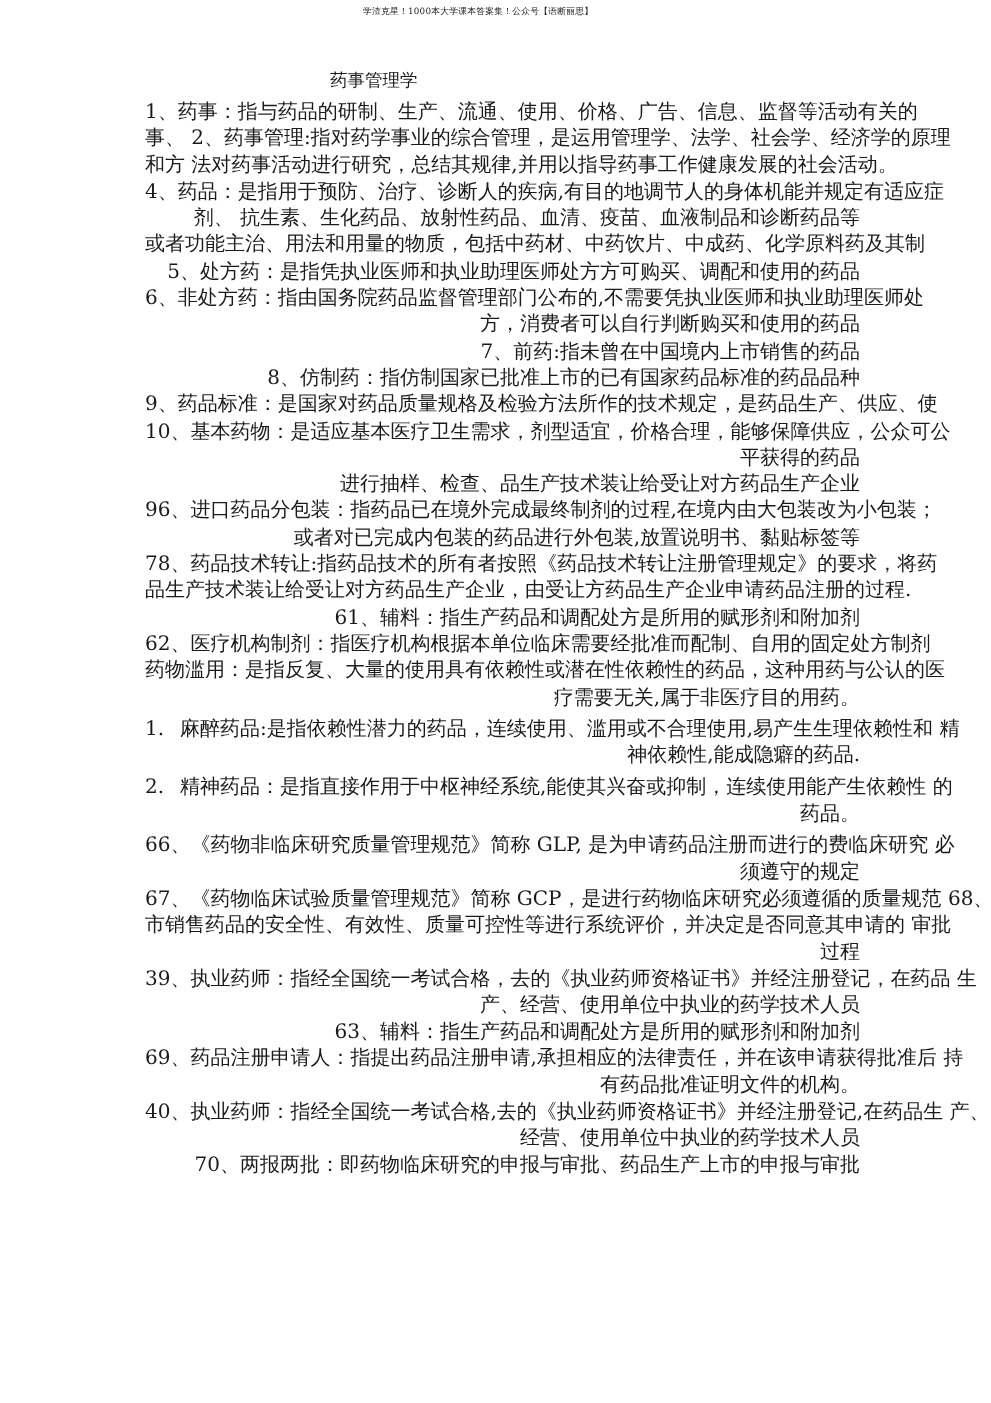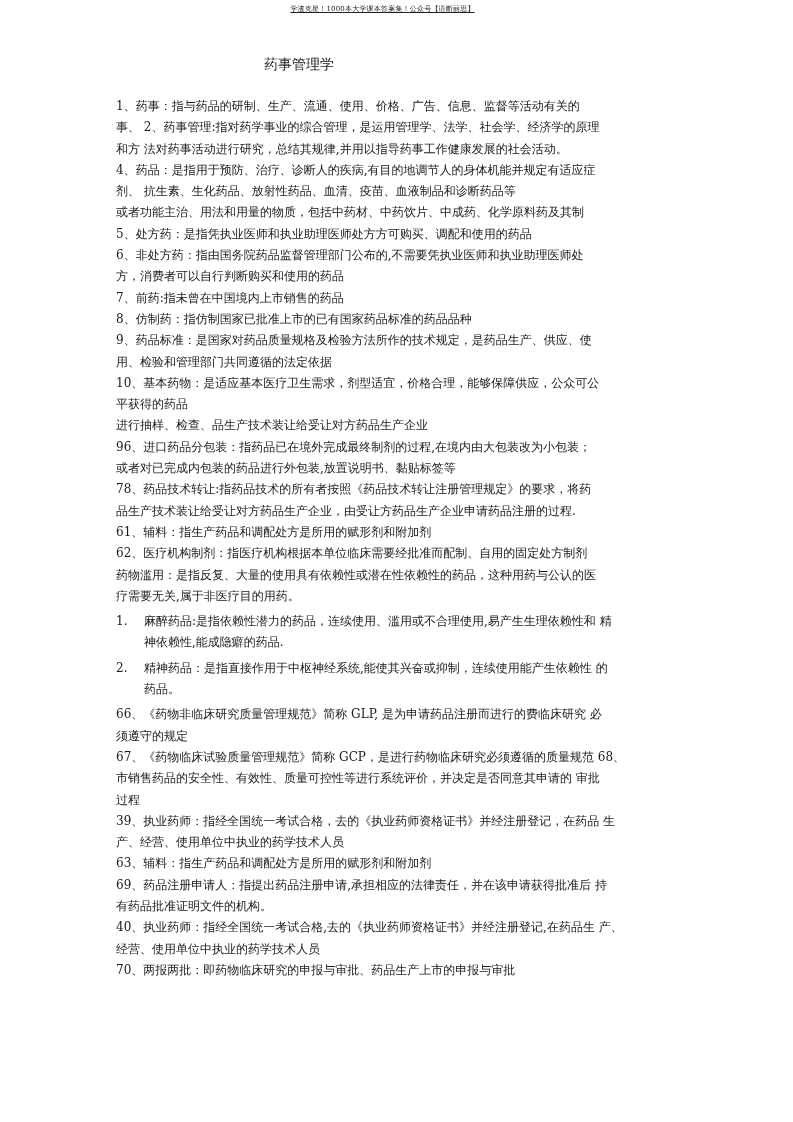--- a/index.html
+++ b/index.html
@@ -1,21 +1,21 @@
 <!DOCTYPE html>
 <html><head>
 <meta charset="utf-8">
 <style>
   html, body { margin: 0; padding: 0; background: #ffffff; }
   body { width: 793px; height: 1122px; position: relative; overflow: hidden;
          font-family: "DejaVu Serif", "Liberation Serif", serif; color: #1a1a1a; }
   .header { position: absolute; top: 4px; left: 0; width: 765px; text-align: center;
-            font-size: 7px; color: #222; letter-spacing: 0.2px; text-decoration: underline; }
+            font-size: 7px; color: #222; letter-spacing: 0.2px; }
   .title { position: absolute; top: 56px; left: 264px; font-size: 14px; }
-  .content { position: absolute; top: 96px; left: 116px; width: 572px; font-size: 12px; line-height: 21.3px; }
+  .content { position: absolute; top: 78px; left: 116px; width: 572px; font-size: 16px; line-height: 21.3px; text-align: right; }
   .line { white-space: nowrap; height: 21.3px; overflow: visible; }
   .ol-item { position: relative; padding-left: 28px; }
   .ol-num { position: absolute; left: 0; top: 0; }
   .gap { height: 4px; }
 </style>
 </head>
 <body>
 
 <div class="header">学渣克星！1000本大学课本答案集！公众号【语断丽思】</div>
 
@@ -27,21 +27,20 @@
   <div class="line">和方 法对药事活动进行研究，总结其规律,并用以指导药事工作健康发展的社会活动。</div>
   <div class="line">4、药品：是指用于预防、治疗、诊断人的疾病,有目的地调节人的身体机能并规定有适应症</div>
   <div class="line">剂、 抗生素、生化药品、放射性药品、血清、疫苗、血液制品和诊断药品等</div>
   <div class="line">或者功能主治、用法和用量的物质，包括中药材、中药饮片、中成药、化学原料药及其制</div>
   <div class="line">5、处方药：是指凭执业医师和执业助理医师处方方可购买、调配和使用的药品</div>
   <div class="line">6、非处方药：指由国务院药品监督管理部门公布的,不需要凭执业医师和执业助理医师处</div>
   <div class="line">方，消费者可以自行判断购买和使用的药品</div>
   <div class="line">7、前药:指未曾在中国境内上市销售的药品</div>
   <div class="line">8、仿制药：指仿制国家已批准上市的已有国家药品标准的药品品种</div>
   <div class="line">9、药品标准：是国家对药品质量规格及检验方法所作的技术规定，是药品生产、供应、使</div>
-  <div class="line">用、检验和管理部门共同遵循的法定依据</div>
   <div class="line">10、基本药物：是适应基本医疗卫生需求，剂型适宜，价格合理，能够保障供应，公众可公</div>
   <div class="line">平获得的药品</div>
   <div class="line">进行抽样、检查、品生产技术装让给受让对方药品生产企业</div>
   <div class="line">96、进口药品分包装：指药品已在境外完成最终制剂的过程,在境内由大包装改为小包装；</div>
   <div class="line">或者对已完成内包装的药品进行外包装,放置说明书、黏贴标签等</div>
   <div class="line">78、药品技术转让:指药品技术的所有者按照《药品技术转让注册管理规定》的要求，将药</div>
   <div class="line">品生产技术装让给受让对方药品生产企业，由受让方药品生产企业申请药品注册的过程.</div>
   <div class="line">61、辅料：指生产药品和调配处方是所用的赋形剂和附加剂</div>
   <div class="line">62、医疗机构制剂：指医疗机构根据本单位临床需要经批准而配制、自用的固定处方制剂</div>
   <div class="line">药物滥用：是指反复、大量的使用具有依赖性或潜在性依赖性的药品，这种用药与公认的医</div>

